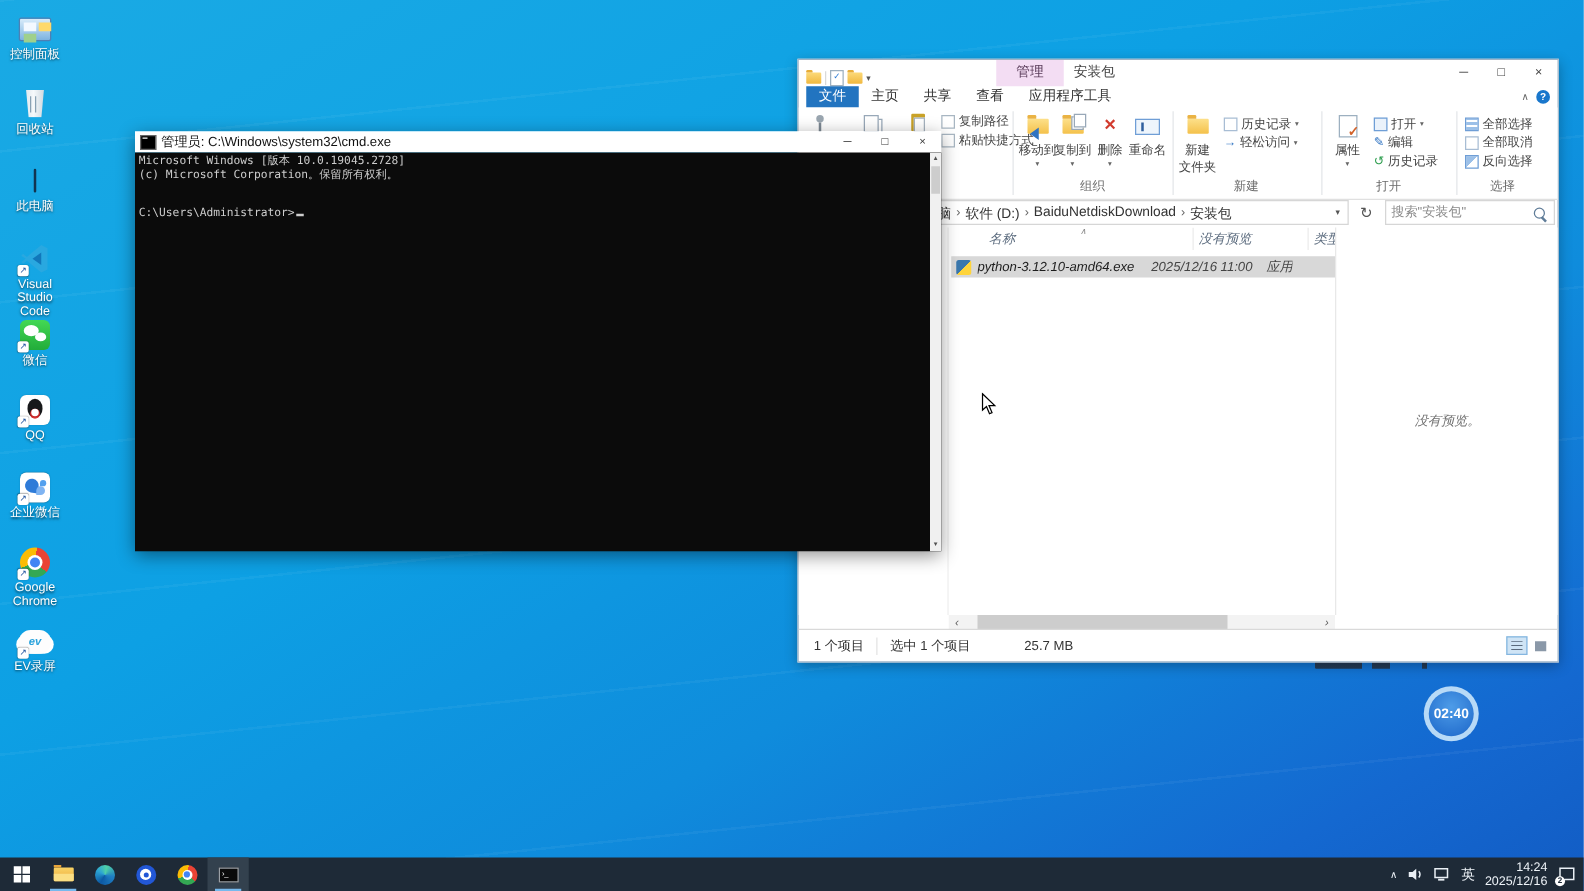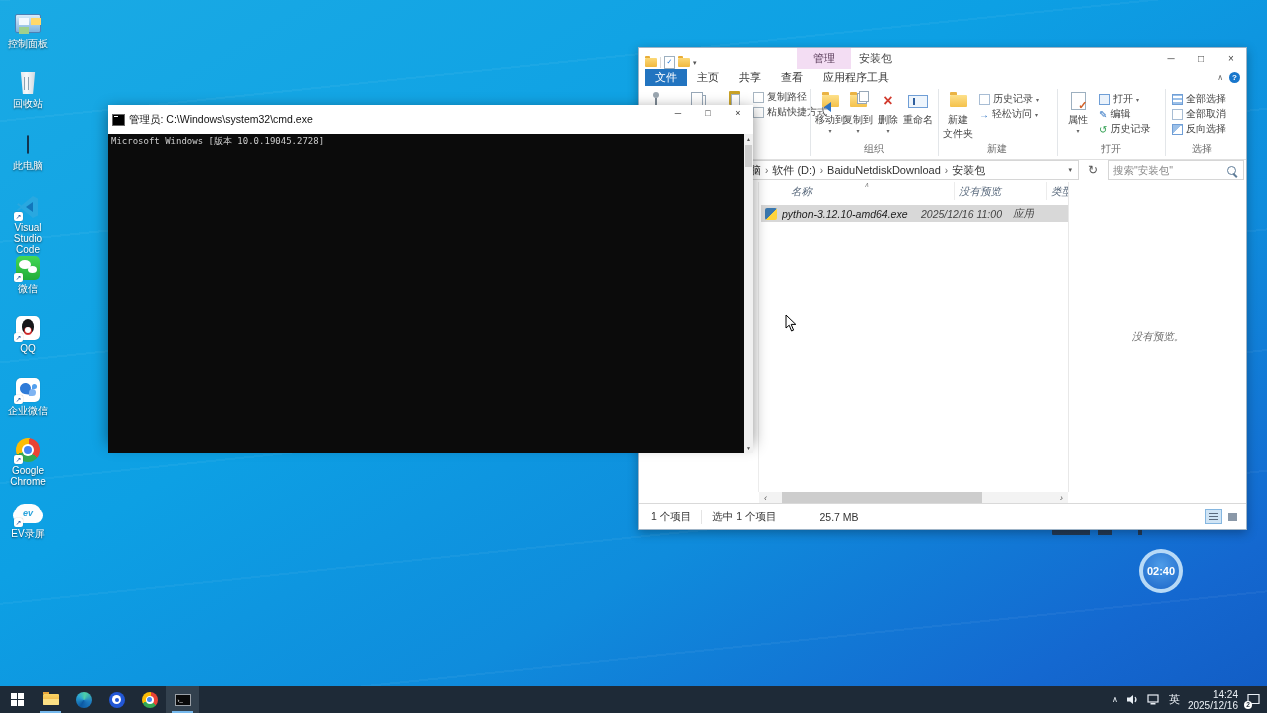--- a/index.html
+++ b/index.html
@@ -133,21 +133,21 @@
   .statusbar .s1{padding:0 10px 0 12px;border-right:1px solid #e4e4e4;}
   .statusbar .s2{padding:0 6px 0 10px;}
   .statusbar .s3{padding:0 6px;margin-left:31px;}
   .viewbtns{margin-left:auto;display:flex;gap:2px;padding-right:5px;}
   .vb{width:17px;height:15px;box-sizing:border-box;display:flex;align-items:center;justify-content:center;}
   .vb.sel{background:#cfe4f5;border:1px solid #84b6e0;}
   .vb .lines{width:9px;height:7px;background:repeating-linear-gradient(0deg,#5a6a7d 0 1px,transparent 1px 3px);}
   .vb .block{width:9px;height:8px;background:#8a98a8;}
   
   .cmd{position:absolute;left:108px;top:105px;width:645px;height:336px;z-index:20;box-shadow:0 4px 14px rgba(0,0,0,.45);}
-  .cmd-title{height:29px;background:#fff;display:flex;align-items:center;padding-left:4px;font-size:10.5px;color:#111;}
+  .cmd-title{height:17px;background:#fff;display:flex;align-items:center;padding-left:4px;font-size:10.5px;color:#111;}
   .cmd-ico{width:11px;height:10px;background:#000;border:1px solid #666;margin-right:4px;position:relative;flex:none;}
   .cmd-ico::after{content:"";position:absolute;left:1px;top:1px;width:4px;height:1.5px;background:#fff;}
   .cmd-btns{margin-left:auto;display:flex;height:100%;}
   .cmd-btns span{width:30px;text-align:center;line-height:17px;font-size:9px;color:#333;}
   .cmd-body{position:relative;height:319px;background:#0b0b0b;overflow:hidden;}
   .cmd-text{position:absolute;left:3px;top:2px;right:12px;font-family:"DejaVu Sans Mono",monospace;font-size:9px;line-height:10.6px;color:#cccccc;}
   .cline{min-height:10.6px;white-space:pre;}
   .cursor{display:inline-block;width:6px;height:2.5px;background:#ccc;margin-left:1px;vertical-align:baseline;}
   .cmd-scroll{position:absolute;right:0;top:0;bottom:0;width:9px;background:#f0f0f0;}
   .cmd-scroll .a{position:absolute;left:0;right:0;height:10px;font-size:5px;color:#505050;text-align:center;line-height:10px;}
@@ -464,22 +464,24 @@
     <span>管理员: C:\Windows\system32\cmd.exe</span>
     <span class="cmd-btns">
       <span>─</span>
       <span>□</span>
       <span>×</span>
     </span>
   </div>
   <div class="cmd-body">
     <div class="cmd-text">
       <div class="cline">Microsoft Windows [版本 10.0.19045.2728]</div>
+      <div class="cline">(c) Microsoft Corporation。保留所有权利。</div>
       <div class="cline"></div>
       <div class="cline"></div>
+      <div class="cline"><span>C:\Users\Administrator&gt;</span><span class="cursor"></span></div>
     </div>
     <div class="cmd-scroll">
       <span class="a up">▲</span>
       <span class="th"></span>
       <span class="a dn">▼</span>
     </div>
   </div>
 </div>
 
 <div class="timer">02:40</div>

